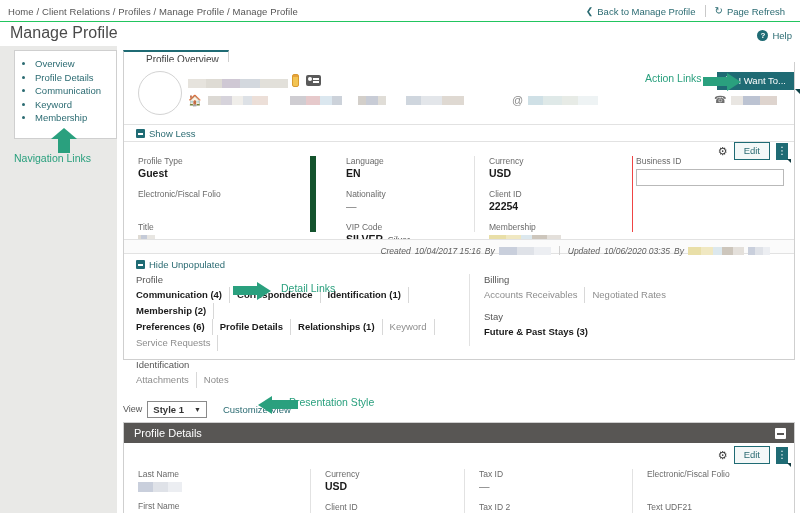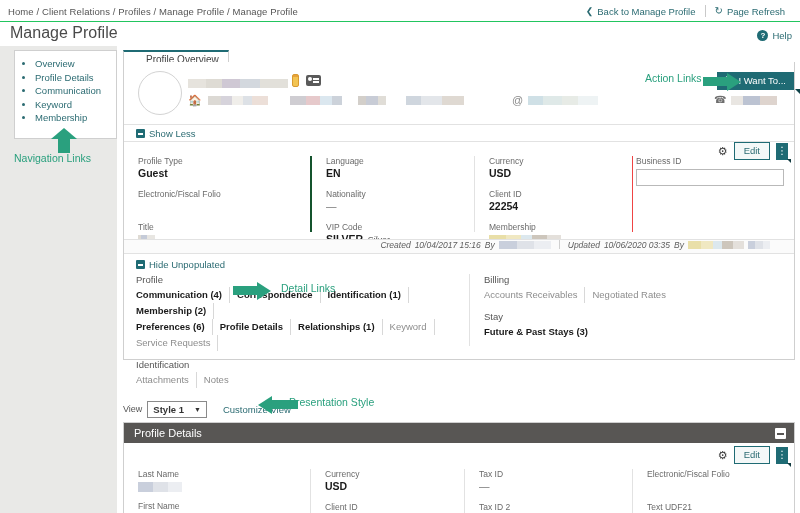--- a/index.html
+++ b/index.html
@@ -171,41 +171,41 @@
     content:""; position:absolute; right:-3px; bottom:-3px;
     border-left: 4px solid transparent; border-top: 4px solid #123b40;
   }
 
   
   .fields { position: relative; height: 97px; }
   .fcol {
     position: absolute; top: 14px; width: 160px;
   }
   .fcol.c1 { left: 14px; }
-  .fcol.c2 { left: 186px; border-left: 2px solid #14532d; padding-left: 14px; height: 76px; }
+  .fcol.c2 { left: 186px; border-left: 6px solid #14532d; padding-left: 30px; height: 76px; }
   .fcol.c3 { left: 350px; border-left: 1px solid #e2e2e2; padding-left: 14px; height: 76px; }
   .fcol.c4 { left: 508px; border-left: 1px solid #ef4444; padding-left: 3px; height: 76px; width: 164px; }
   .fgroup { margin-bottom: 9px; }
   .flabel { font-size: 8.5px; color: #6a6a6a; line-height: 11px; }
   .fvalue { font-size: 10.5px; color: #1a1a1a; font-weight: bold; line-height: 13px; }
   .fvalue.dash { font-weight: normal; color:#777; letter-spacing:1px; }
   .vip-sub { font-size: 9px; font-style: italic; color: #555; font-weight: normal; margin-left: 4px; }
   .biz-input {
     width: 148px; height: 17px; border: 1px solid #b9b9b9; background: #fff; margin-top: 2px;
   }
   .member-row { display: flex; align-items: flex-end; gap: 14px; margin-top: 2px; }
   .member-info { font-size: 9px; font-style: italic; color: #2b6b72; }
 
   
   .audit {
     position: relative; height: 15px; border-top: 1px solid #e2e2e2; border-bottom: 1px solid #e2e2e2;
     background: #fbfbfb;
   }
   .audit-inner {
-    position: absolute; right: 24px; top: 0; display: flex; align-items: flex-start; gap: 8px;
+    position: absolute; right: 24px; top: 6px; display: flex; align-items: flex-start; gap: 8px;
     font-size: 8.5px; font-style: italic; color: #5d5d5d;
   }
   .audit-sep { width: 1px; height: 9px; background: #cfcfcf; }
   .audit-item { display: flex; align-items: center; gap: 4px; }
 
   
   .details { position: relative; height: 105px; }
   .dl-left { position: absolute; left: 12px; top: 20px; width: 320px; }
   .dl-right { position: absolute; left: 345px; top: 20px; width: 230px; border-left: 1px solid #e2e2e2; padding-left: 14px; height: 72px; }
   .dl-group-title { font-size: 9.5px; color: #555; margin-bottom: 2px; margin-top: 8px; }

